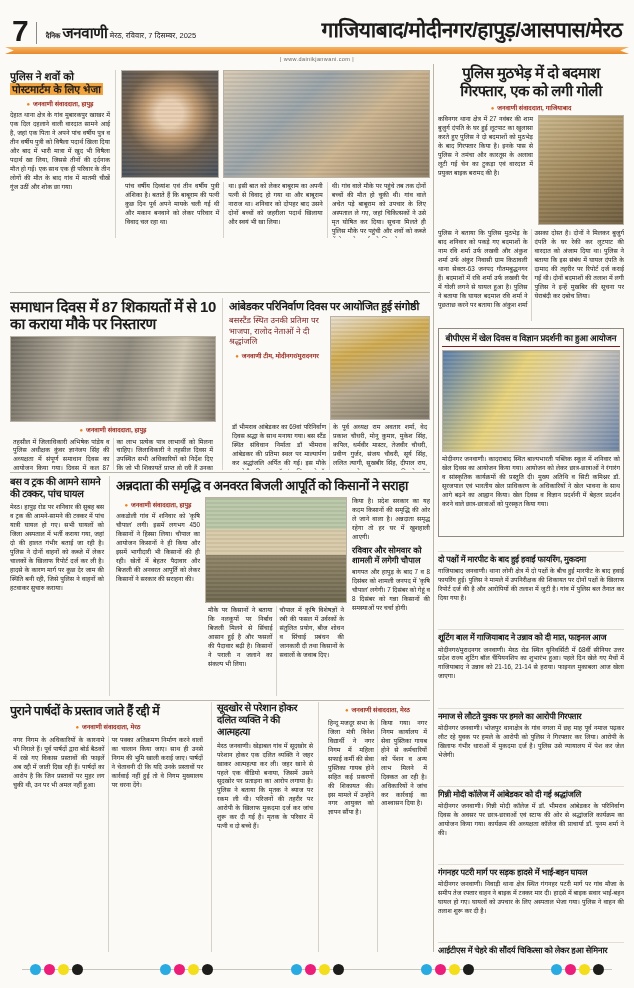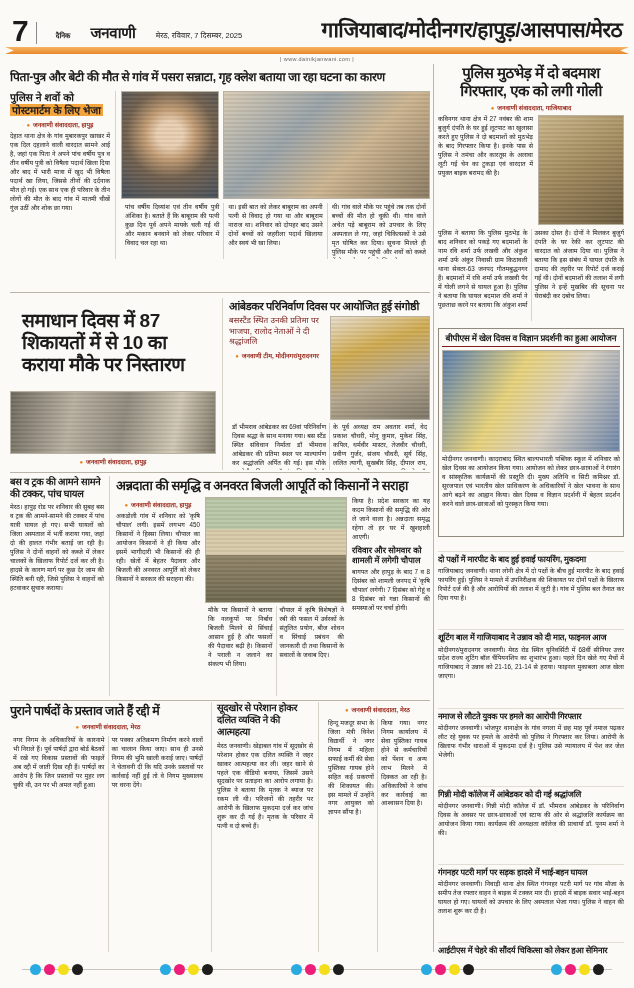--- a/index.html
+++ b/index.html
@@ -3,21 +3,21 @@
 <meta charset="utf-8">
 <style>
   html,body{margin:0;padding:0}
   body{width:634px;height:988px;overflow:hidden;background:#f2f0ea;
        font-family:"Liberation Sans","DejaVu Sans",sans-serif;color:#1c1c1c}
   #sheet{position:absolute;inset:0;background:#fbfaf6}
 
   
   #hdr{position:absolute;top:10px;left:12px;right:12px;height:34px;display:flex;align-items:flex-end}
   .pgnum{font-size:30px;font-weight:bold;line-height:.9}
-  .mast{display:flex;align-items:baseline;gap:20px;border-left:1px solid #8a8a8a;margin-left:7px;padding-left:19px;padding-bottom:2px}
+  .mast{display:flex;align-items:baseline;gap:2px;border-left:1px solid #8a8a8a;margin-left:7px;padding-left:9px;padding-bottom:2px}
   .daily{font-size:7px;font-weight:bold}
   .paper{font-size:15px;font-weight:bold;letter-spacing:-.3px}
   .edition{font-size:7.5px;color:#222}
   .region{flex:1;text-align:right;font-size:21px;font-weight:bold;letter-spacing:-.6px;padding-bottom:1px}
   #ribbon{position:absolute;top:47px;left:5px;right:5px;height:7px;
           background:linear-gradient(#f7b262,#e8892a);
           clip-path:polygon(0 0,100% 0,98.6% 50%,100% 100%,0 100%,1.4% 50%)}
   #site{position:absolute;top:56px;left:0;right:0;text-align:center;font-size:5.5px;color:#666;letter-spacing:.4px}
 
   
@@ -49,21 +49,21 @@
   .lead-photo-row{display:flex;gap:4px;height:108px}
   .lp-a{width:96px}
   .lp-b{flex:1}
   .lead-text-row{display:flex;margin-top:4px;flex:1;overflow:hidden}
   .ltc{flex:1;padding:0 4px}
   .ltc+.ltc{border-left:1px solid #d5d2c8}
 
   
   #mid{position:absolute;top:298px;left:10px;width:420px;height:172px;display:flex;overflow:hidden}
   .samadhan{width:206px;padding-right:6px;display:flex;flex-direction:column}
-  .samadhan h2{margin:12px;font-size:19px;line-height:1.15;letter-spacing:-.4px}
+  .samadhan h2{margin:0;font-size:15px;line-height:1.15;letter-spacing:-.4px}
   .sam-photo{height:84px;margin-top:3px}
   .sam-cols{display:flex;flex:1;overflow:hidden;margin-top:1px}
   .sam-cols .ltc{padding:0 3px}
   .ambedkar{flex:1;border-left:1px solid #d5d2c8;padding-left:6px;display:flex;flex-direction:column}
   .ambedkar h2{margin:0;font-size:11px;letter-spacing:-.4px;white-space:nowrap;overflow:hidden}
   .amb-row{display:flex;gap:5px;margin-top:3px}
   .amb-left{width:96px}
   .amb-sub{font-size:8.2px;font-weight:normal;color:#7a1f1f;line-height:1.3}
   .amb-photo{flex:1;height:102px}
   .amb-cols{display:flex;flex:1;overflow:hidden;margin-top:3px}
@@ -131,21 +131,20 @@
       <span class="daily">दैनिक</span>
       <span class="paper">जनवाणी</span>
       <span class="edition">मेरठ, रविवार, 7 दिसम्बर, 2025</span>
     </div>
     <div class="region">गाजियाबाद/मोदीनगर/हापुड़/आसपास/मेरठ</div>
   </div>
   <div id="ribbon"></div>
   <div id="site">| www.dainikjanwani.com |</div>
 
   <div id="lead">
-    <div class="lead-sub">पिता-पुत्र और बेटी की मौत से गांव में पसरा सन्नाटा, गृह क्लेश बताया जा रहा घटना का कारण</div>
     <div class="lead-cols">
       <div class="lead-c1">
         <div class="kicker">
           <span>पुलिस ने शवों को</span><br>
           <span class="hl">पोस्टमार्टम के लिए भेजा</span>
         </div>
         <div class="byline"><span class="bdot">●</span><span>जनवाणी संवाददाता, हापुड़</span></div>
         <div class="body-txt">देहात थाना क्षेत्र के गांव मुबारकपुर खाखर में एक दिल दहलाने वाली वारदात सामने आई है, जहां एक पिता ने अपने पांच वर्षीय पुत्र व तीन वर्षीय पुत्री को विषैला पदार्थ खिला दिया और बाद में भारी मात्रा में खुद भी विषैला पदार्थ खा लिया, जिससे तीनों की दर्दनाक मौत हो गई। एक साथ एक ही परिवार के तीन लोगों की मौत के बाद गांव में मातमी चीखें गूंज उठीं और शोक छा गया।</div>
       </div>
       <div class="lead-right">

